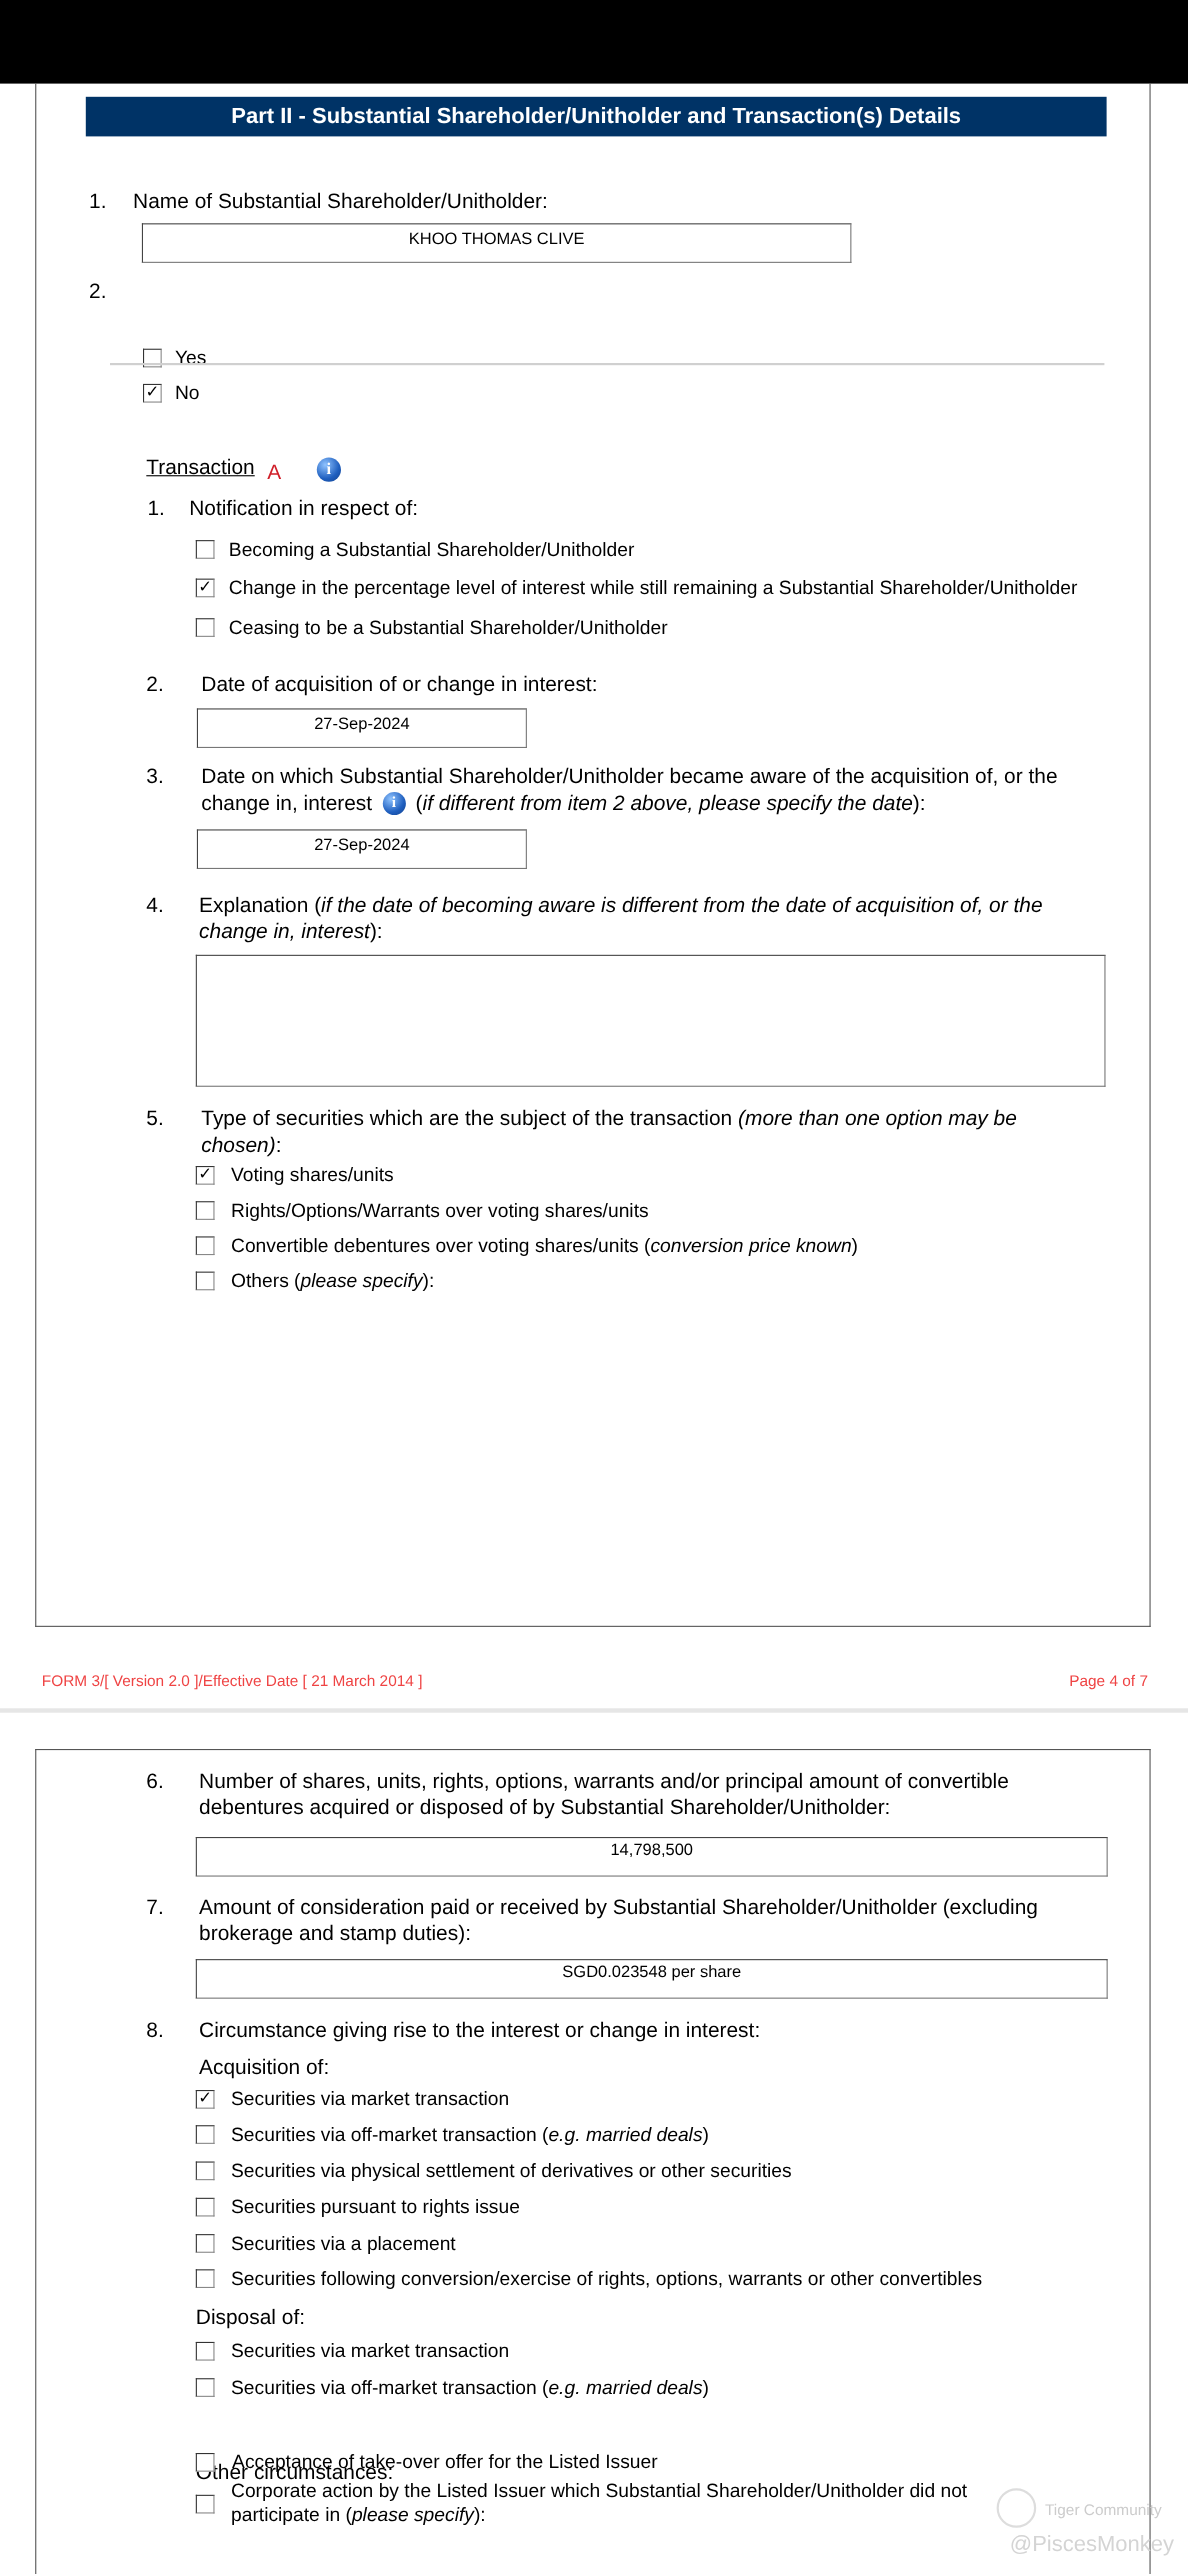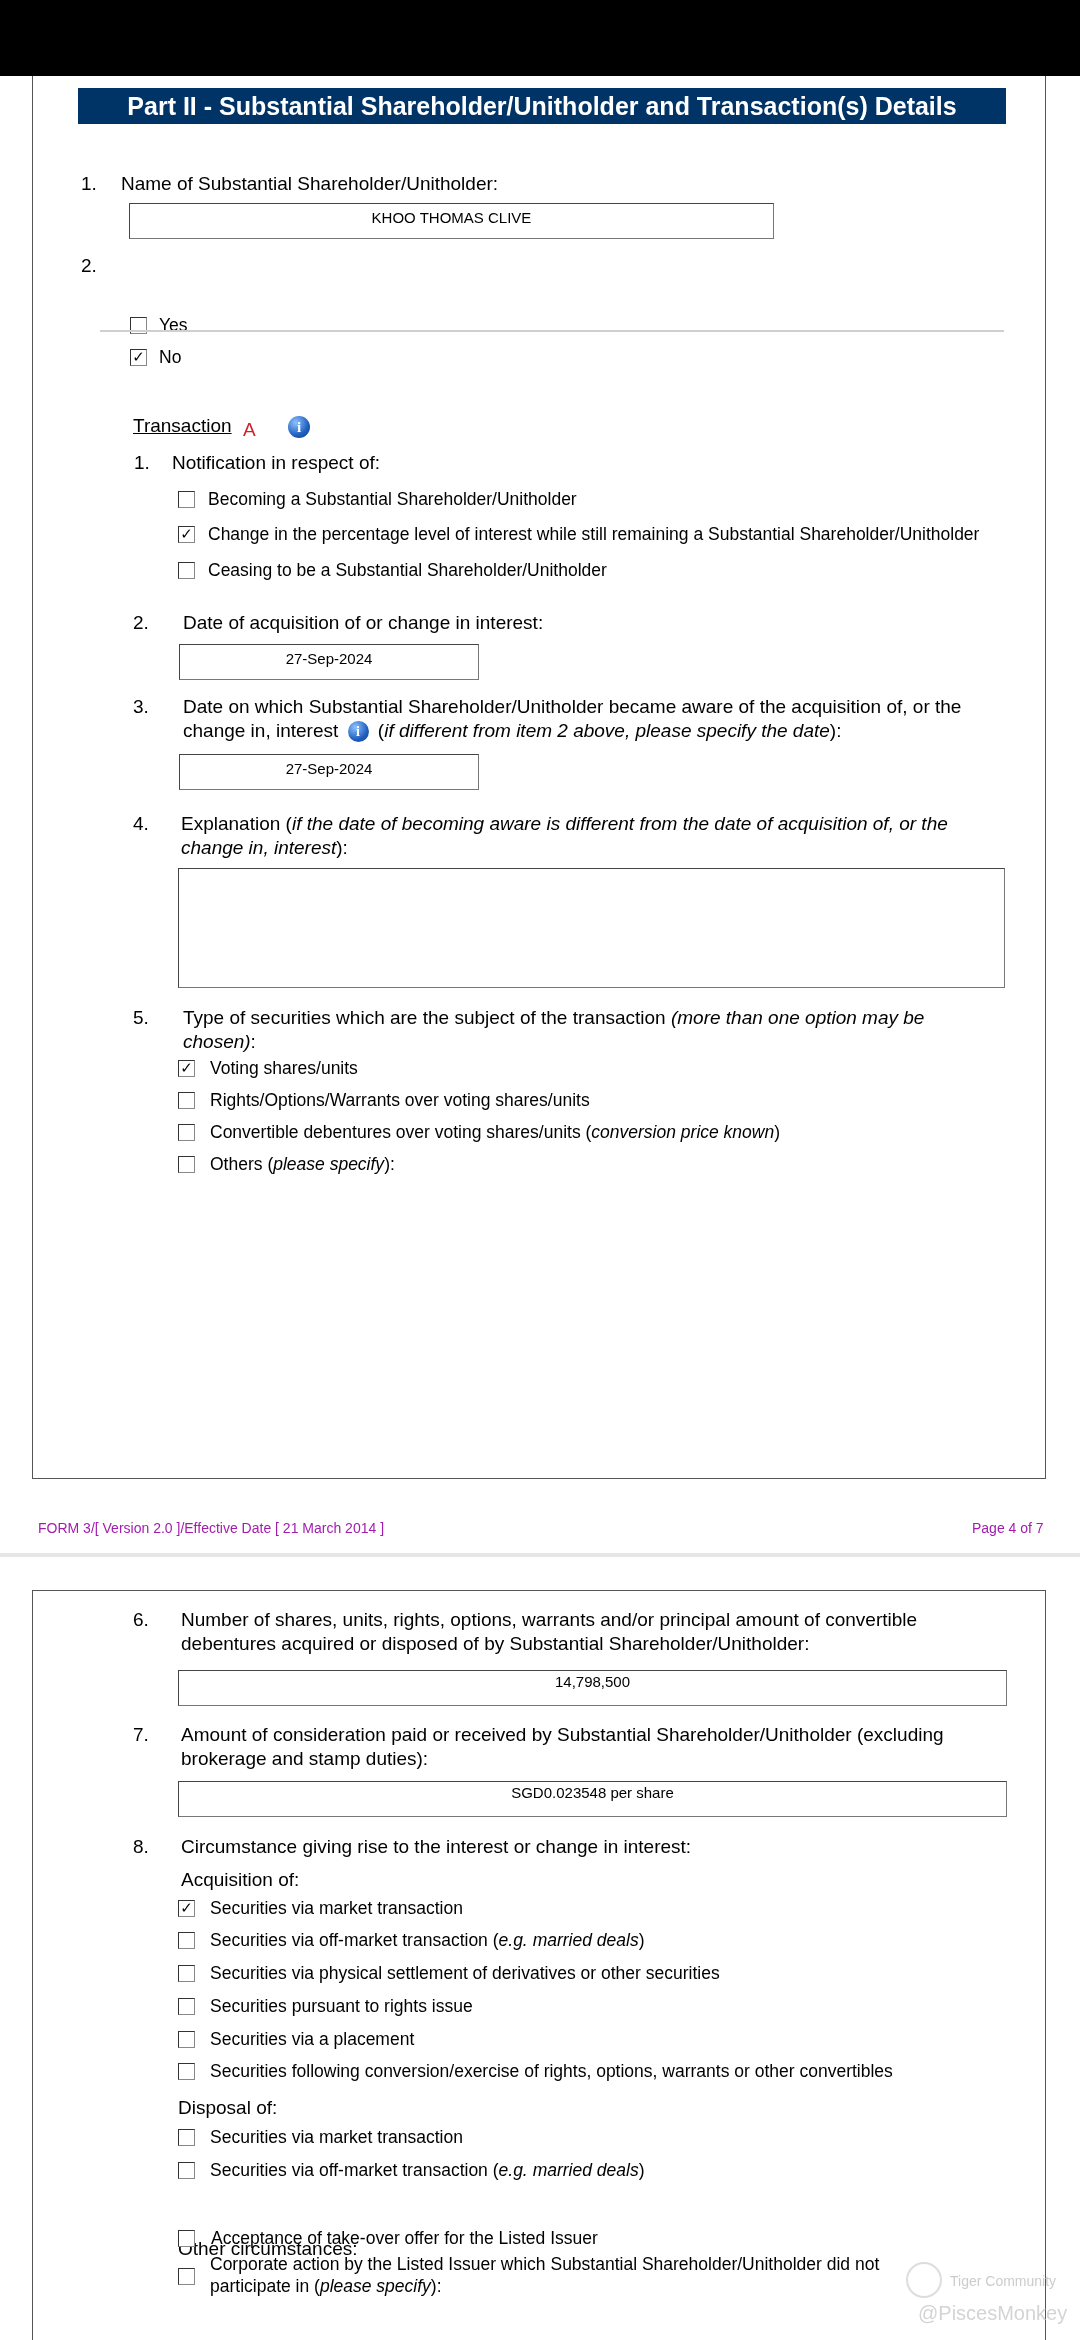--- a/index.html
+++ b/index.html
@@ -7,42 +7,42 @@
     width:1080px; height:2340px; background:#ffffff; position:relative; overflow:hidden;
     font-family:"Liberation Sans", sans-serif; color:#000;
   }
   .topbar { position:absolute; left:0; top:0; width:1080px; height:76px; background:#000; }
   .page { position:absolute; left:32px; width:1014px; border:1.5px solid #555; border-top:none; box-sizing:border-box; }
   .page1 { top:76px; height:1403px; }
   .page2 { top:1590px; height:760px; border-top:1.5px solid #555; border-bottom:none; }
   .abs { position:absolute; }
   .banner {
     position:absolute; left:45px; top:12px; width:928px; height:36px; background:#003366;
-    color:#fff; font-weight:bold; font-size:25px; text-align:center; line-height:36px;
+    color:#fff; font-weight:bold; font-size:20px; text-align:center; line-height:36px;
   }
   .txt { position:absolute; font-size:19px; line-height:24px; white-space:nowrap; }
   .wrap { white-space:normal; }
   .it { font-style:italic; }
   .field {
     position:absolute; border:1.5px solid #444; border-bottom-color:#777; border-right-color:#777; box-sizing:border-box;
     background:#fff; font-size:15px; padding:5px 2px; line-height:18px; font-family:"Liberation Sans", sans-serif;text-align:center;
   }
   .cb {
     position:absolute; width:17px; height:17px; border:1.5px solid #333; border-bottom-color:#888; border-right-color:#888;
     box-sizing:border-box; background:#fff; font-size:15px; line-height:14px; text-align:center;
   }
   .lbl { position:absolute; font-size:17.5px; line-height:22px; white-space:nowrap; }
   .divider { position:absolute; left:100px; top:330px; width:904px; height:1.5px; background:#d0d0d0; }
   .info {
     display:inline-block; width:22px; height:22px; border-radius:50%;
     background:radial-gradient(circle at 35% 30%, #8fc3ff, #1f5fbf 60%, #123f8a);
     color:#fff; font-weight:bold; font-size:15px; line-height:22px; text-align:center; font-family:"Liberation Serif", serif;
     vertical-align:middle;
   }
-  .footer { position:absolute; top:1520px; font-size:14px; color:#a21caf; }
+  .footer { position:absolute; top:1520px; font-size:14px; color:#ef4444; }
   .gapline { position:absolute; left:0; top:1553px; width:1080px; height:4px; background:#e6e6e6; }
   .wm1 { position:absolute; left:950px; top:2273px; font-size:14px; color:#ccc; }
   .wm2 { position:absolute; left:918px; top:2302px; font-size:20px; color:#d4d4d4; }
   .wmlogo { position:absolute; left:906px; top:2262px; width:36px; height:36px; border:2px solid #ddd; border-radius:50%; box-sizing:border-box; }
 </style>
 </head>
 <body>
 
 <div class="topbar"></div>
 

